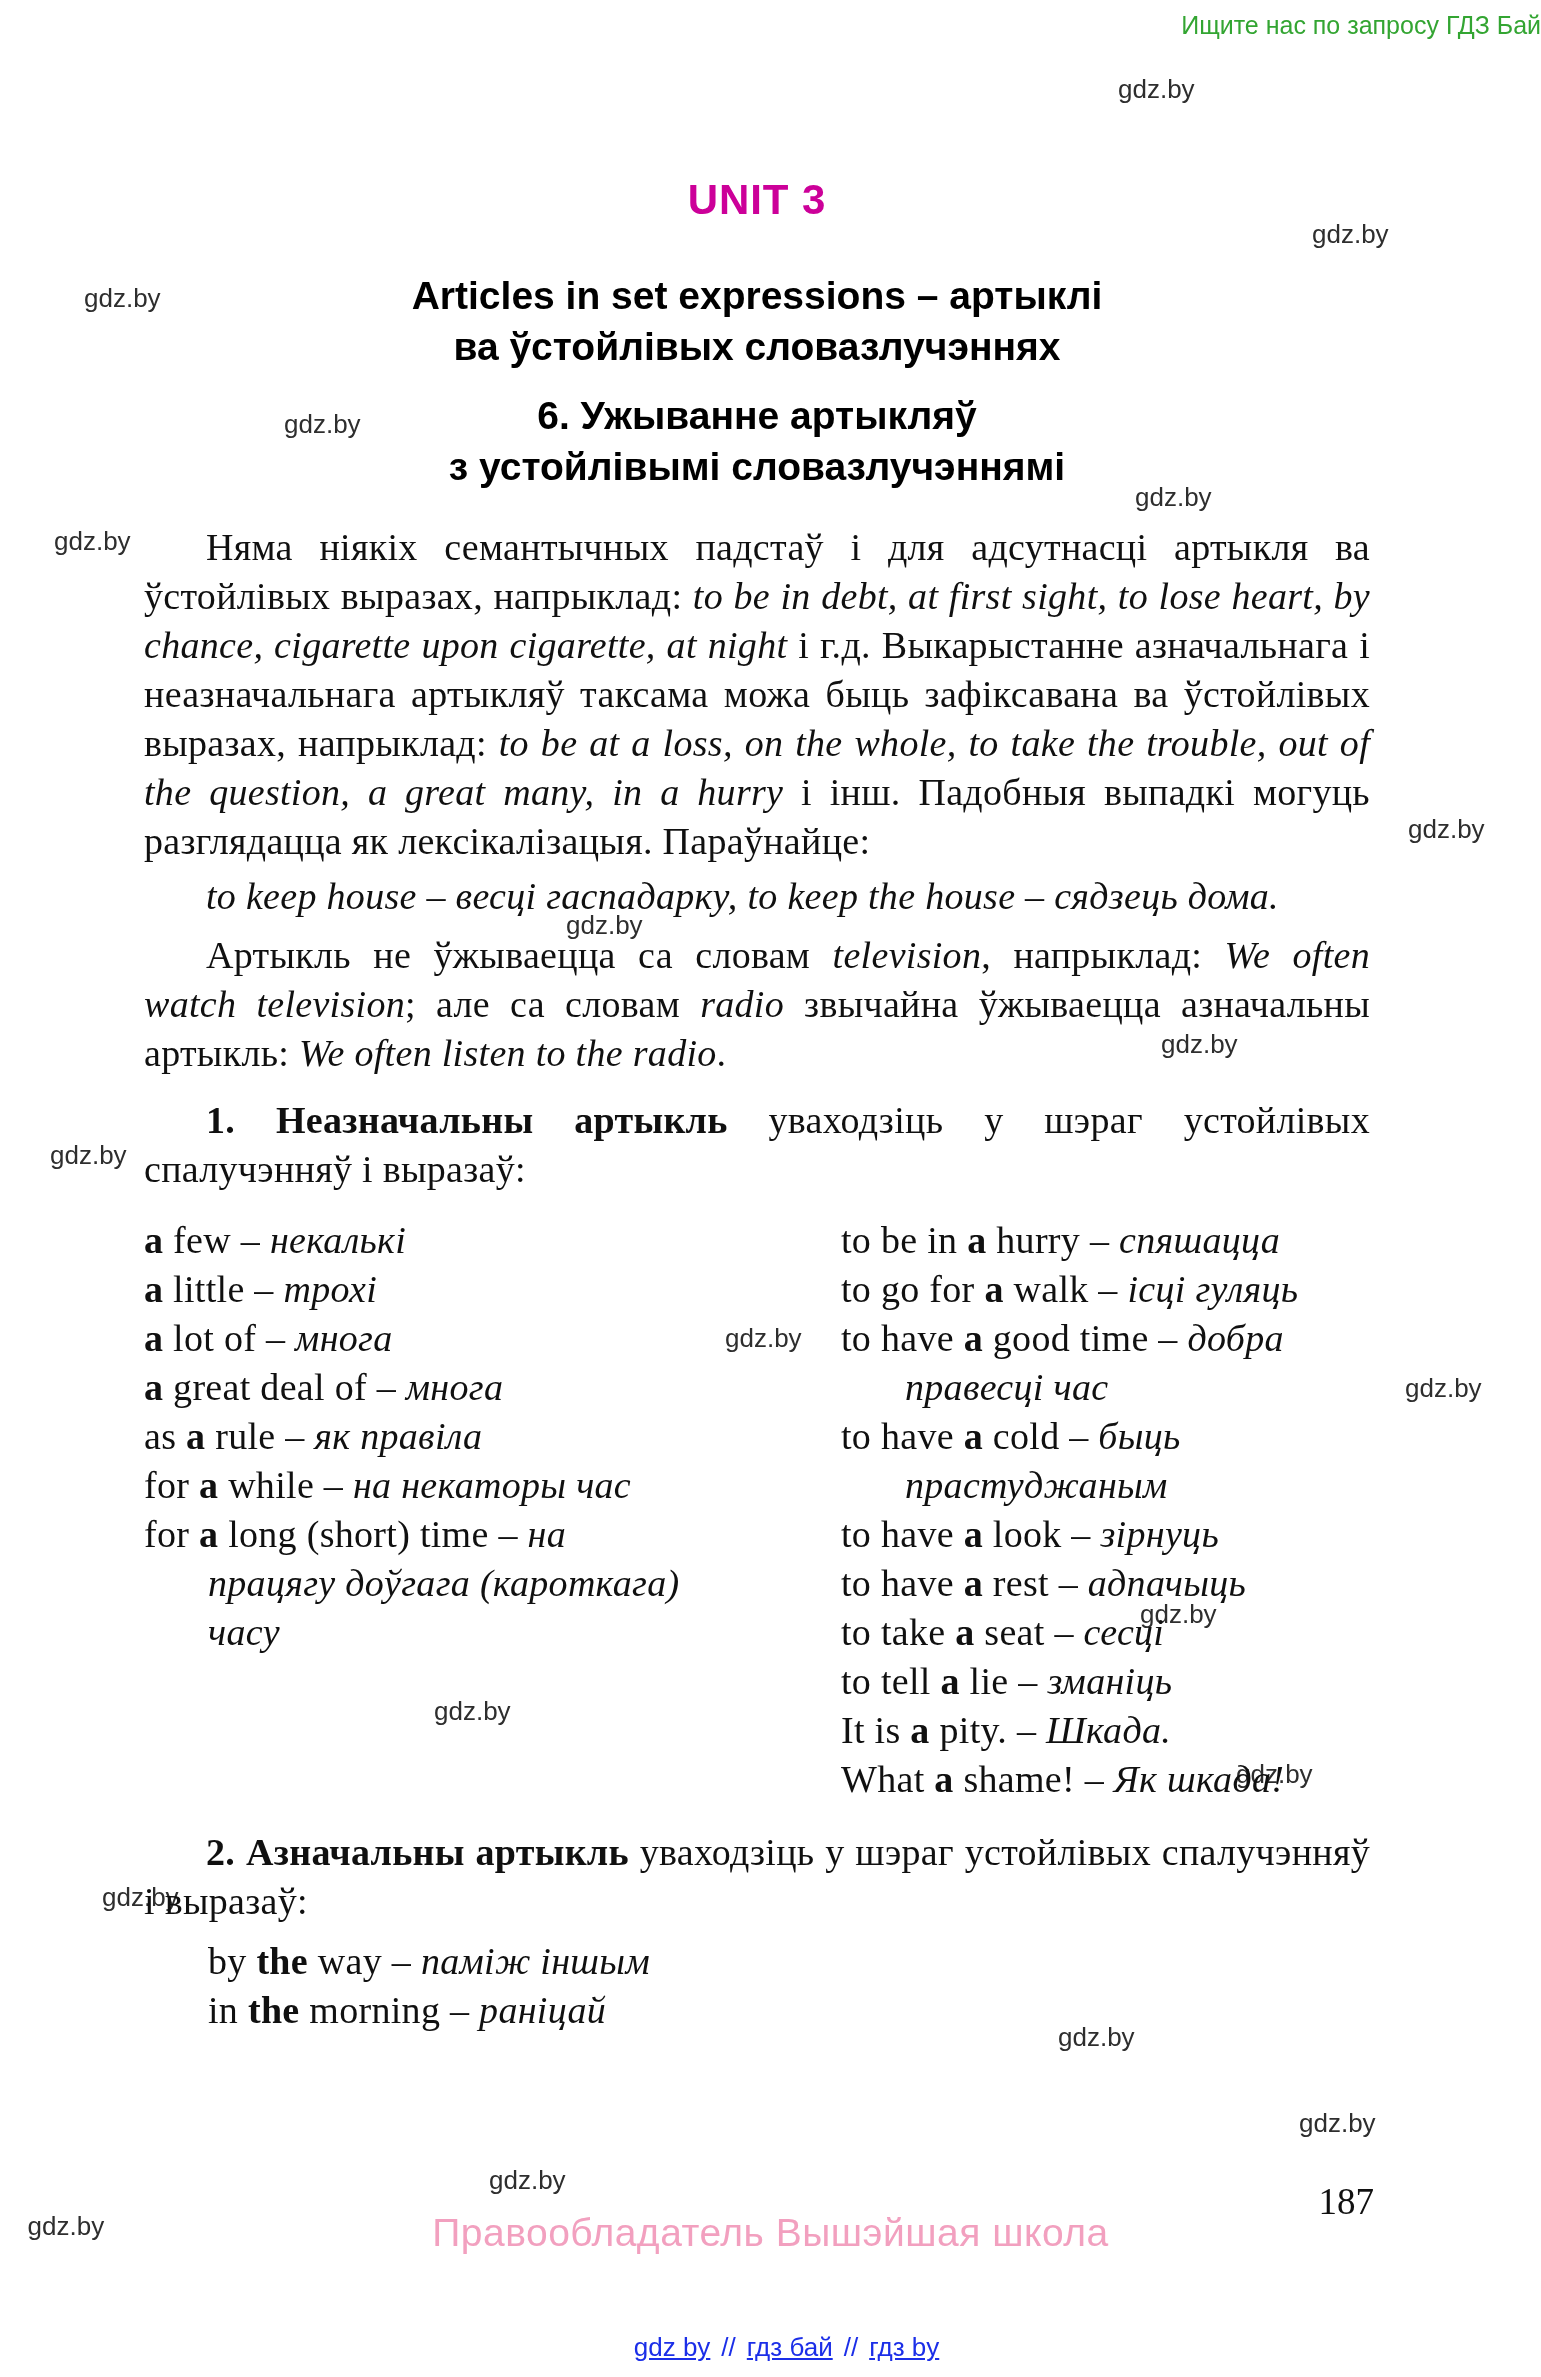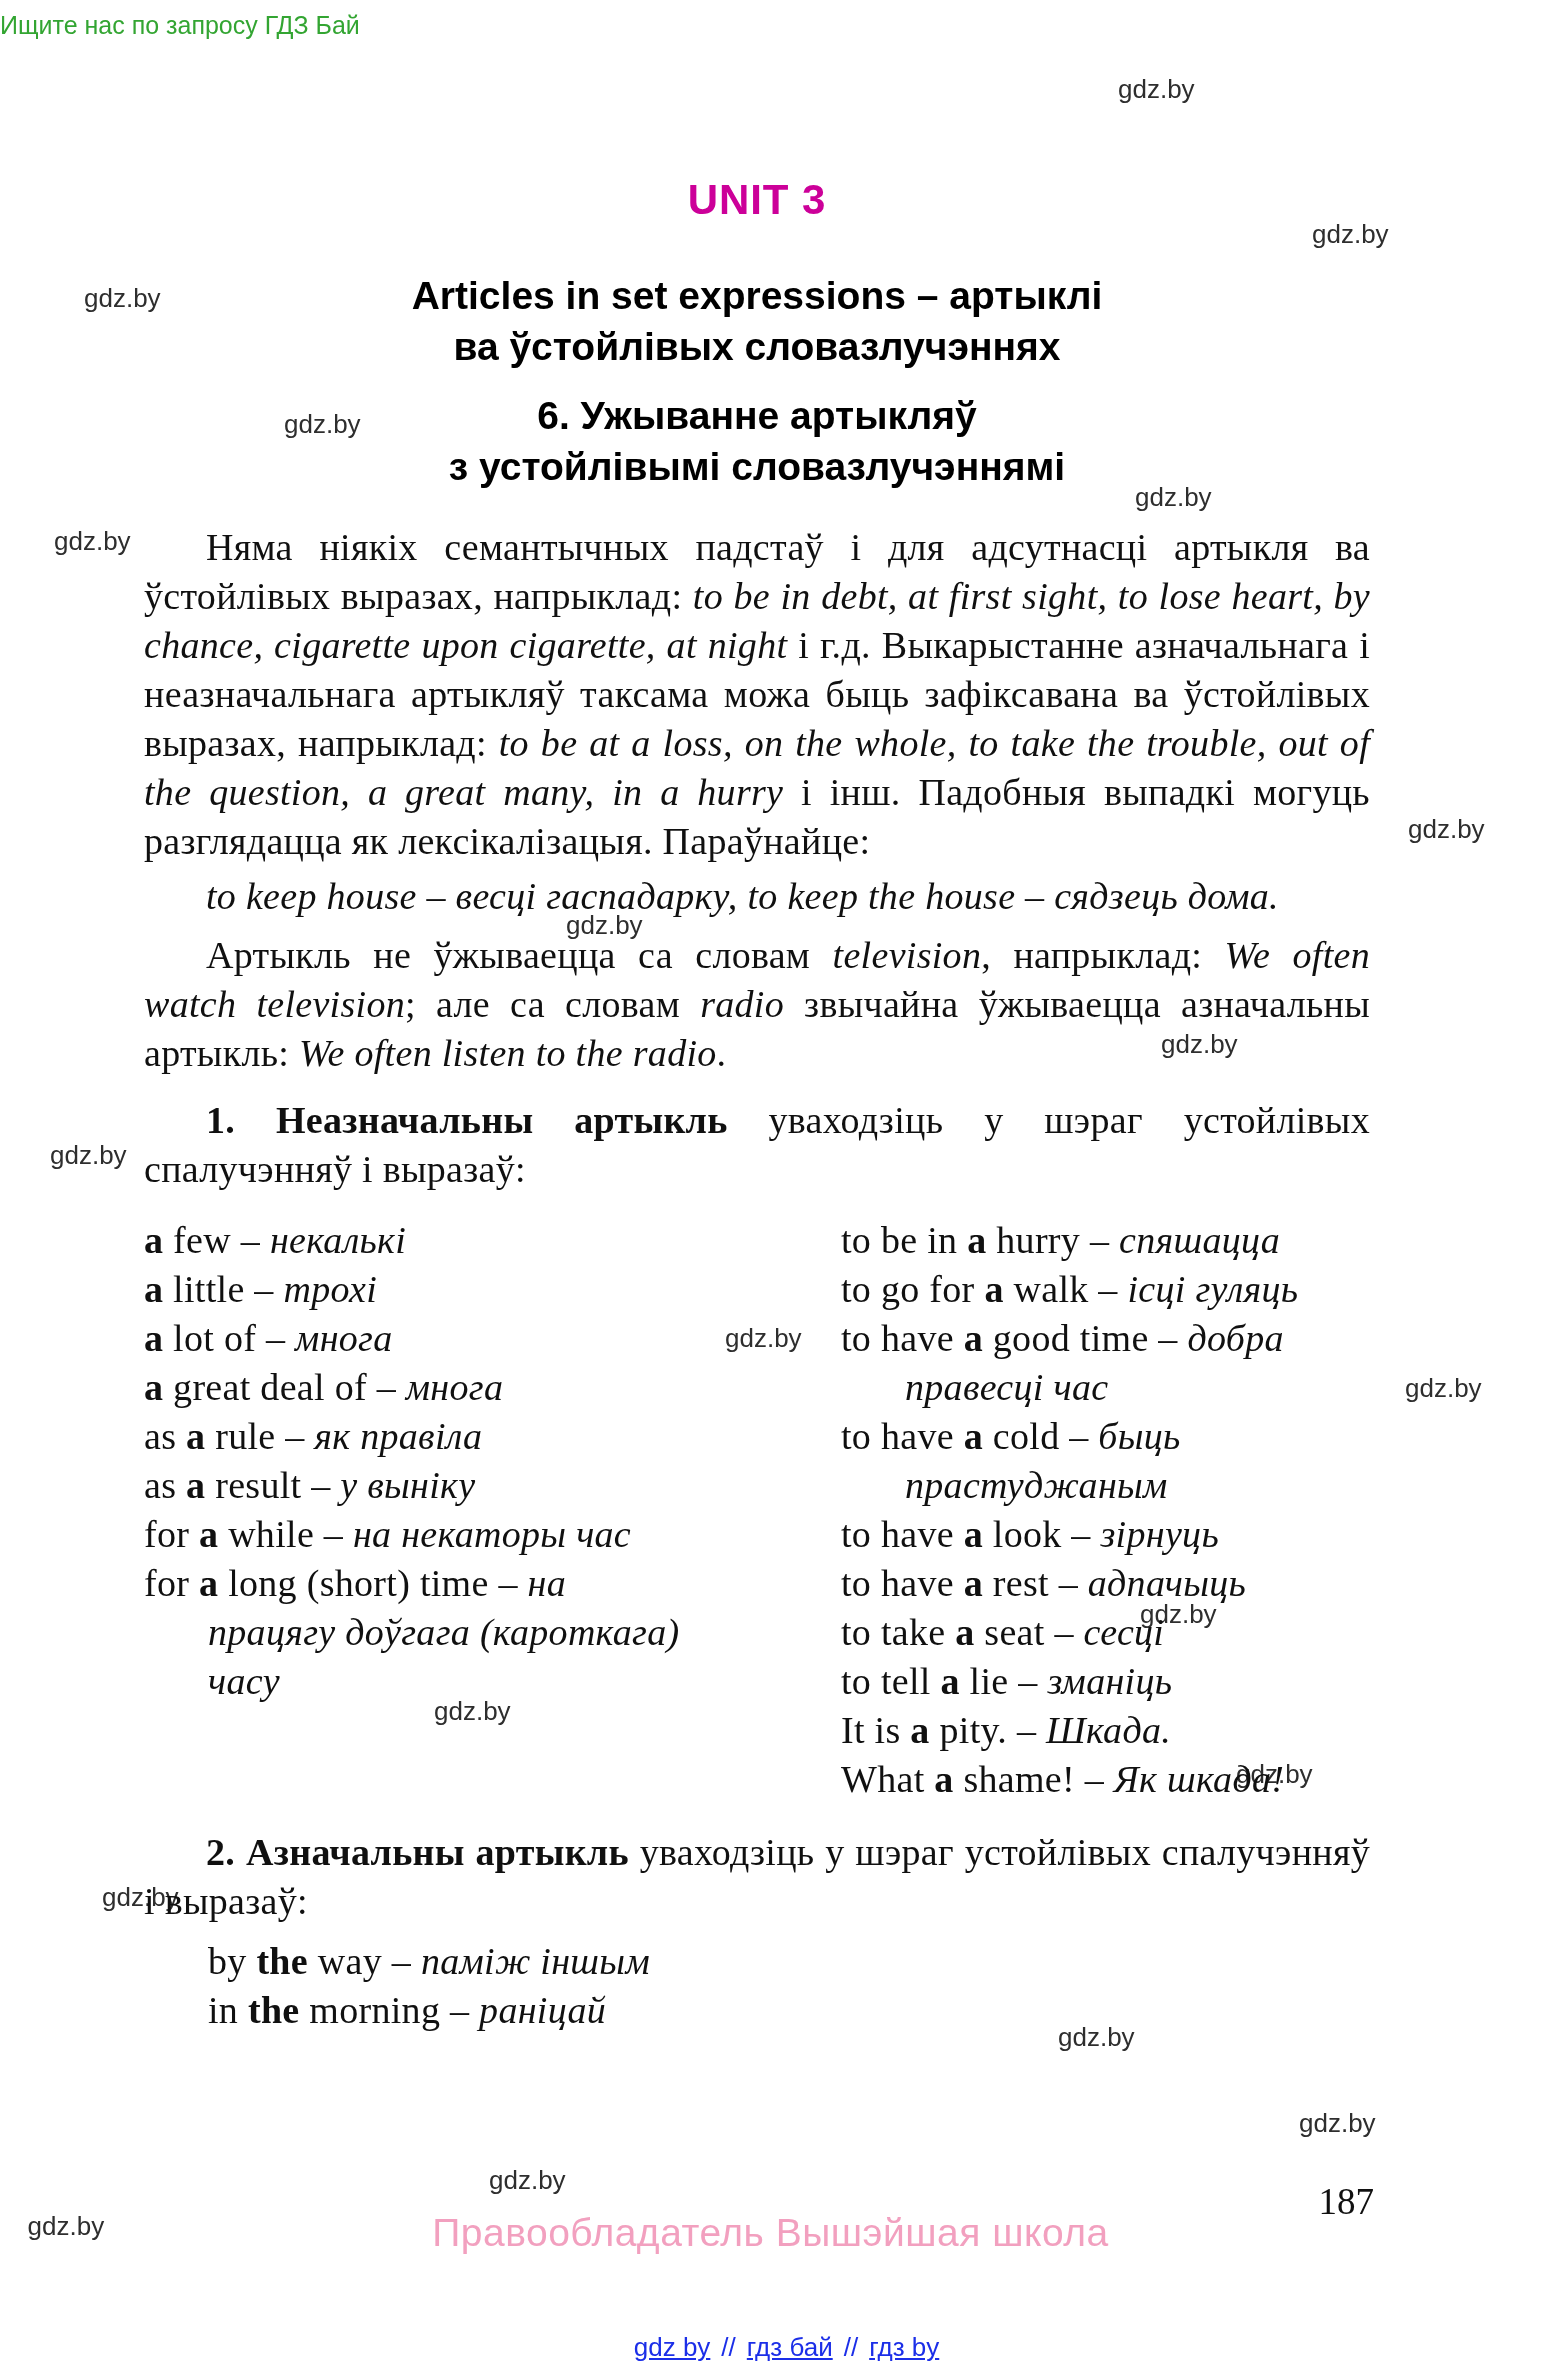--- a/index.html
+++ b/index.html
@@ -2,21 +2,21 @@
 <html style="--banner_green: #33a532; --unit_magenta: #cc0099; --publisher_pink: #f2a0bf; --link_blue: #1b2ee8;font-size:14.7px"><head>
 <meta charset="utf-8">
 <style>
   * { margin:0; padding:0; box-sizing:border-box; }
   html, body { background:#ffffff; }
   .page {
     position:relative; width:1541px; height:2377px; background:#ffffff;
     font-family:"Liberation Serif","DejaVu Serif",serif; color:#101010; overflow:hidden;
   }
   .top-banner {
-    position:absolute; top:11px; left:0; width:100%; text-align:left;
+    position:absolute; top:11px; left:0; width:100%; text-align:right;
     font-family:"Liberation Sans","DejaVu Sans",sans-serif; font-size:25px;
     color:var(--banner_green,#33a532);
   }
   .wm {
     position:absolute; font-family:"Liberation Sans","DejaVu Sans",sans-serif;
     font-size:26px; color:#2e2e2e; white-space:nowrap;
   }
   .content { position:absolute; left:144px; top:176px; width:1226px; }
   .unit-title {
     text-align:center; font-family:"Liberation Sans","DejaVu Sans",sans-serif;
@@ -114,21 +114,20 @@
 
     <p class="para"><span class="seg-b">1. Неазначальны артыкль</span><span> уваходзіць у шэраг устойлівых спалучэнняў і выразаў:</span></p>
 
     <div class="columns">
       <div class="col-left">
         <div class="list-item"><span class="seg-b">a</span><span> few – </span><span class="seg-i">некалькі</span></div>
         <div class="list-item"><span class="seg-b">a</span><span> little – </span><span class="seg-i">трохі</span></div>
         <div class="list-item"><span class="seg-b">a</span><span> lot of – </span><span class="seg-i">многа</span></div>
         <div class="list-item"><span class="seg-b">a</span><span> great deal of – </span><span class="seg-i">многа</span></div>
         <div class="list-item"><span>as </span><span class="seg-b">a</span><span> rule – </span><span class="seg-i">як правіла</span></div>
-        <div class="list-item"><span>as </span><span class="seg-b">a</span><span> result – </span><span class="seg-i">у выніку</span></div>
         <div class="list-item"><span>for </span><span class="seg-b">a</span><span> while – </span><span class="seg-i">на некаторы час</span></div>
         <div class="list-item"><span>for </span><span class="seg-b">a</span><span> long (short) time – </span><span class="seg-i">на працягу доўгага (кароткага) часу</span></div>
       </div>
       <div class="col-right">
         <div class="list-item"><span>to be in </span><span class="seg-b">a</span><span> hurry – </span><span class="seg-i">спяшацца</span></div>
         <div class="list-item"><span>to go for </span><span class="seg-b">a</span><span> walk – </span><span class="seg-i">ісці гуляць</span></div>
         <div class="list-item"><span>to have </span><span class="seg-b">a</span><span> good time – </span><span class="seg-i">добра правесці час</span></div>
         <div class="list-item"><span>to have </span><span class="seg-b">a</span><span> cold – </span><span class="seg-i">быць прастуджаным</span></div>
         <div class="list-item"><span>to have </span><span class="seg-b">a</span><span> look – </span><span class="seg-i">зірнуць</span></div>
         <div class="list-item"><span>to have </span><span class="seg-b">a</span><span> rest – </span><span class="seg-i">адпачыць</span></div>

